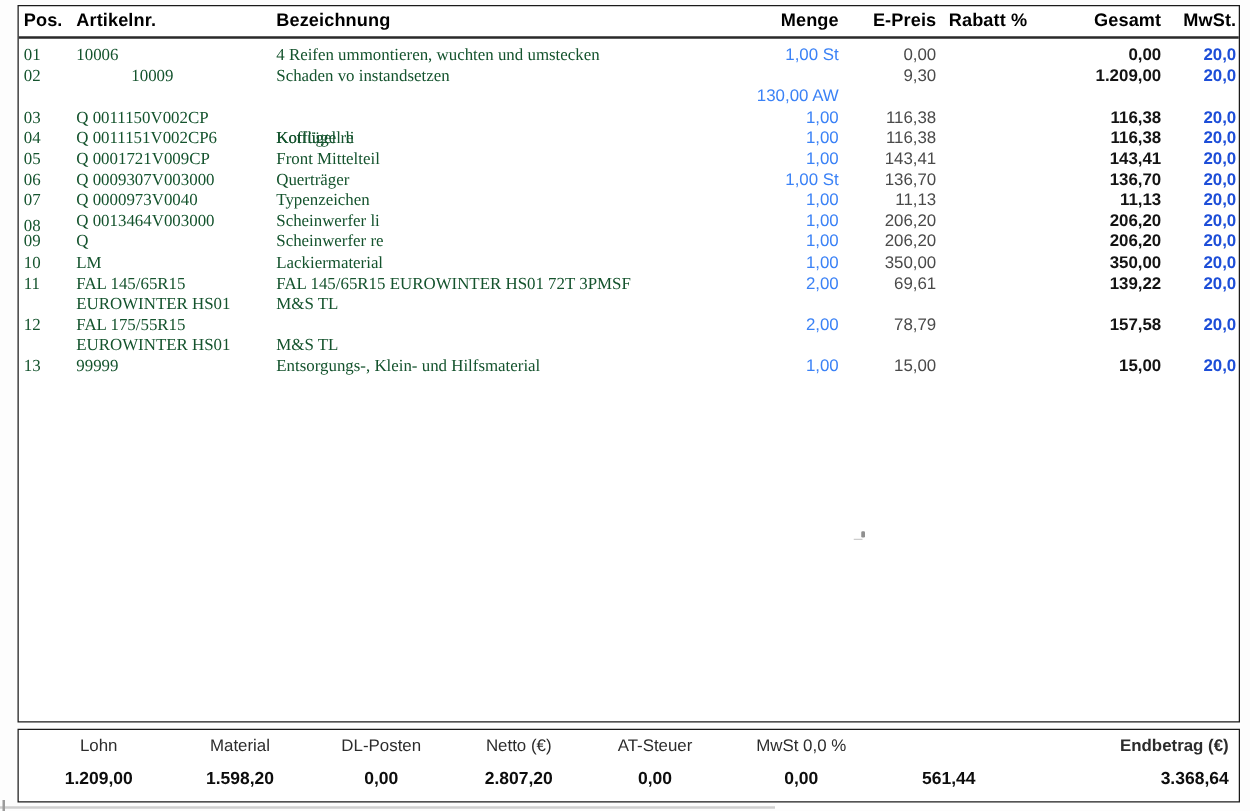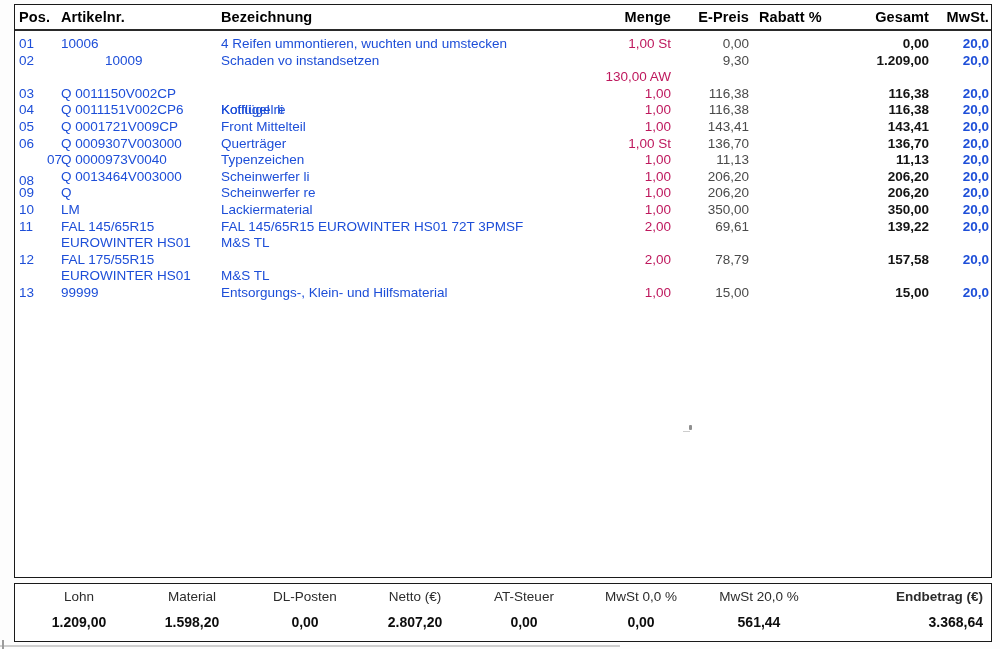--- a/index.html
+++ b/index.html
@@ -79,24 +79,24 @@
     font-size: 14.5px;
     font-weight: bold;
     letter-spacing: 0.1px;
   }
   .hdr.col-menge,
   .hdr.col-epreis,
   .hdr.col-gesamt,
   .hdr.col-mwst { top: 3px; }
   .hdr.col-rabatt { text-align: left; left: 744px; }
   .t-mid   { color: #333333; }
-  .t-dark  { color: #1d4ed8; }
-
-  
-  .num-menge  { color: #be185d; }
+  .t-dark  { color: #14532d; font-family: Liberation Serif, serif; }
+
+  
+  .num-menge  { color: #3b82f6; }
   .num-epreis { color: #4a4a4a; }
   .num-gesamt { color: #141414; font-weight: bold; }
   .num-mwst   { color: #1d4ed8; font-weight: bold; }
 
   
   #totals-box {
     position: absolute;
     left: 14px;
     top: 583px;
     width: 978px;
@@ -248,21 +248,21 @@
           <div class="c col-pos t-dark" style="top: 0px;">06</div>
           <div class="c col-art t-dark" style="top: 0px;">Q 0009307V003000</div>
           <div class="c col-bez t-dark" style="top: 0px;">Querträger</div>
           <div class="c col-menge num-menge" style="top: 0px;">1,00 St</div>
           <div class="c col-epreis num-epreis" style="top: 0px;">136,70</div>
           <div class="c col-rabatt t-mid" style="top: 0px;"></div>
           <div class="c col-gesamt num-gesamt" style="top: 0px;">136,70</div>
           <div class="c col-mwst num-mwst" style="top: 0px;">20,0</div>
         </div>
         <div class="rowline" style="top: 146.2px; height: 16.6px;">
-          <div class="c col-pos t-dark" style="top: 0px; margin-left: 28px;">07</div>
+          <div class="c col-pos t-dark" style="top: 0px;">07</div>
           <div class="c col-art t-dark" style="top: 0px;">Q 0000973V0040</div>
           <div class="c col-bez t-dark" style="top: 0px;">Typenzeichen</div>
           <div class="c col-menge num-menge" style="top: 0px;">1,00</div>
           <div class="c col-epreis num-epreis" style="top: 0px;">11,13</div>
           <div class="c col-rabatt t-mid" style="top: 0px;"></div>
           <div class="c col-gesamt num-gesamt" style="top: 0px;">11,13</div>
           <div class="c col-mwst num-mwst" style="top: 0px;">20,0</div>
         </div>
         <div class="rowline" style="top: 162.8px; height: 16.6px;">
           <div class="c col-pos t-dark" style="top: 4px;">08</div>
@@ -334,21 +334,20 @@
   <div id="scan-speck"></div>
 
   <div id="totals-box">
 
     <div class="tot-cell tot-label tc-lohn">Lohn</div>
     <div class="tot-cell tot-label tc-material">Material</div>
     <div class="tot-cell tot-label tc-dl">DL-Posten</div>
     <div class="tot-cell tot-label tc-netto">Netto (€)</div>
     <div class="tot-cell tot-label tc-at">AT-Steuer</div>
     <div class="tot-cell tot-label tc-mwst0">MwSt 0,0 %</div>
-    <div class="tot-cell tot-label tc-mwst20">MwSt 20,0 %</div>
     <div class="tot-cell tot-label em tc-end">Endbetrag (€)</div>
 
     <div class="tot-cell tot-value tc-lohn">1.209,00</div>
     <div class="tot-cell tot-value tc-material">1.598,20</div>
     <div class="tot-cell tot-value tc-dl">0,00</div>
     <div class="tot-cell tot-value tc-netto">2.807,20</div>
     <div class="tot-cell tot-value tc-at">0,00</div>
     <div class="tot-cell tot-value tc-mwst0">0,00</div>
     <div class="tot-cell tot-value tc-mwst20">561,44</div>
     <div class="tot-cell tot-value em tc-end">3.368,64</div>

